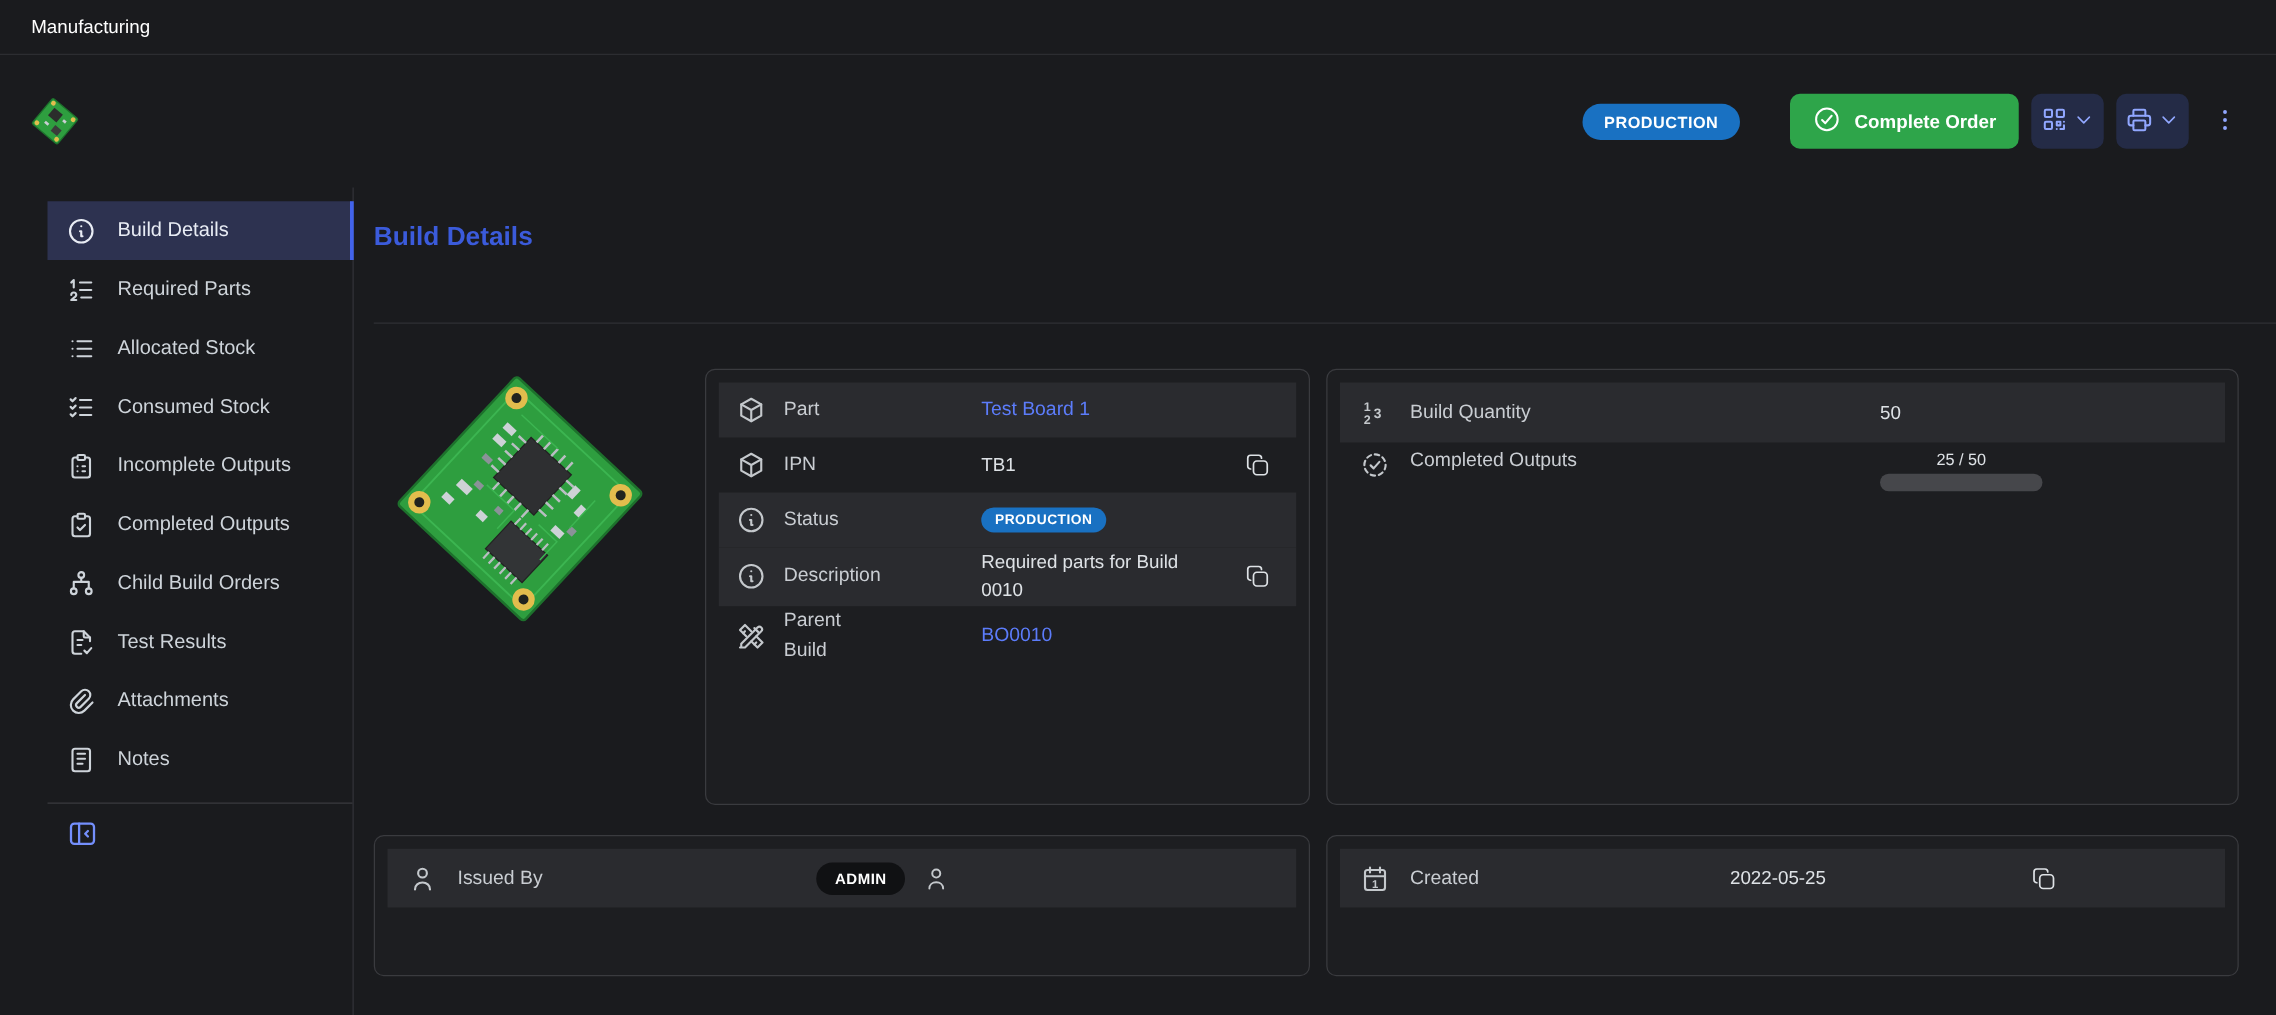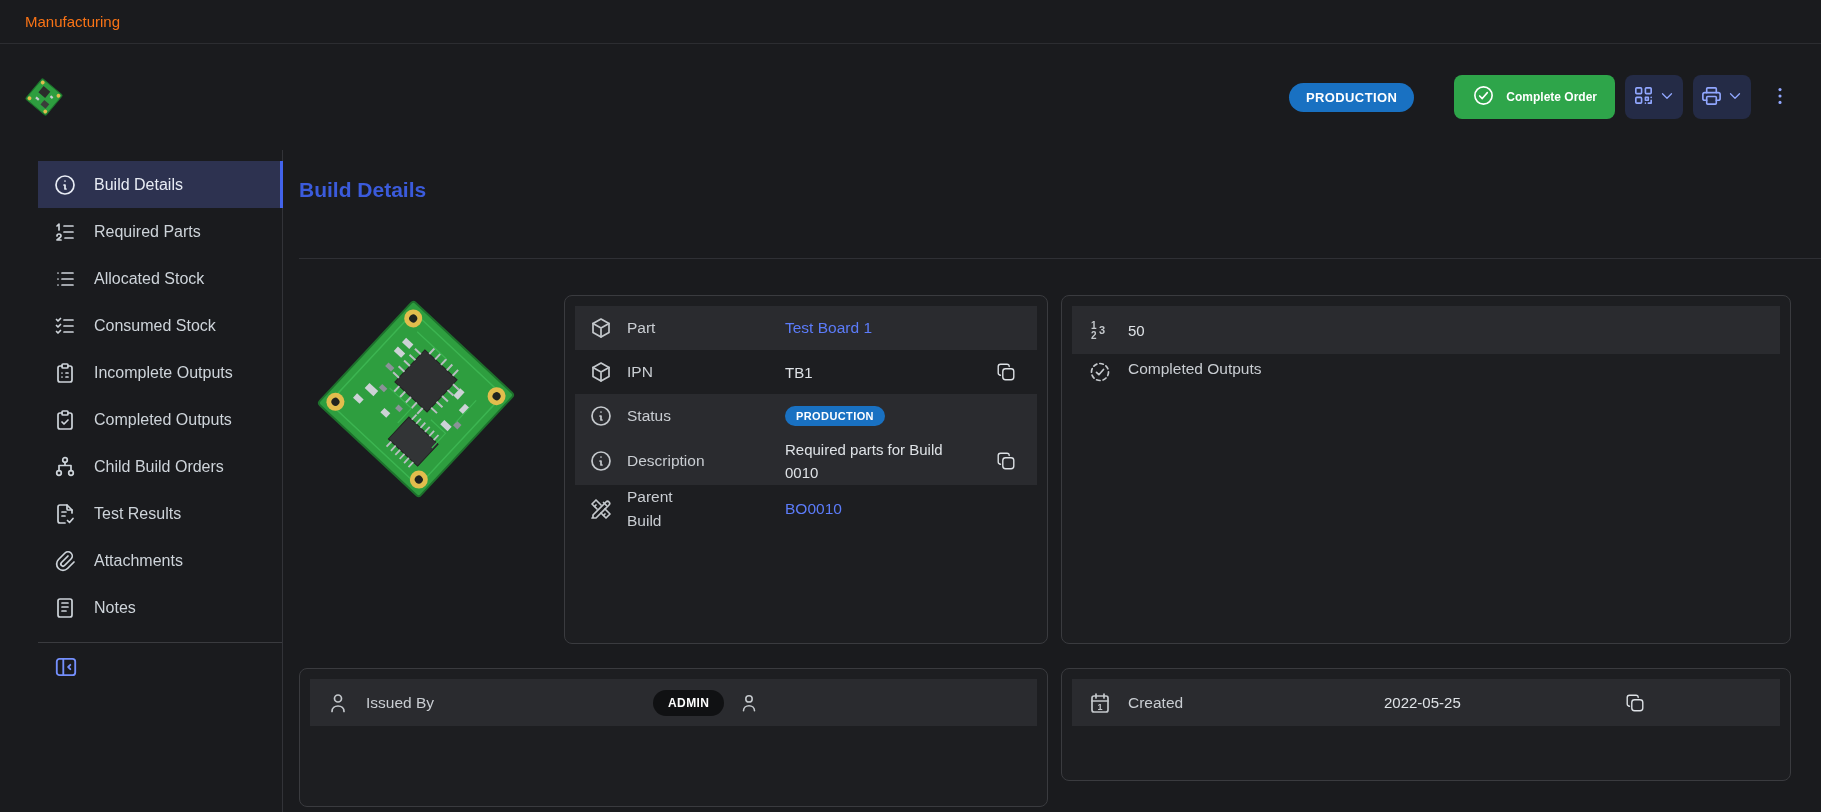--- a/index.html
+++ b/index.html
@@ -4,31 +4,31 @@
 <style>
   * { box-sizing: border-box; }
   html,body { margin:0; padding:0; background:#141517; }
   .app {
     width:1821px; height:812px; position:relative; overflow:hidden;
     background:#1a1b1e; color:#ced4da;
     font-family:"Liberation Sans", sans-serif;
   }
   
   .breadcrumb-bar { height:44px; border-bottom:1px solid #2c2d31; display:flex; align-items:center; padding:0 25px; }
-  .breadcrumb-link { color:#f97316; font-size:15px; text-decoration:none; cursor:pointer;text-align:right; }
+  .breadcrumb-link { color:#ffffff; font-size:15px; text-decoration:none; cursor:pointer;text-align:right; }
   
   .header { height:106px; display:flex; align-items:center; padding:0 26px 0 22px; }
   .thumb { width:44px; height:50px; display:flex; align-items:center; justify-content:center; }
   .header-titles { margin-left:28px; }
   .page-title { color:#3b5bdb; font-size:24px; font-weight:bold; line-height:1; }
   .page-subtitle { color:#ced4da; font-size:16px; margin-top:14px; }
   .header-actions { margin-left:auto; display:flex; align-items:center; }
   .status-pill { background:#1971c2; color:#fff; font-weight:bold; font-size:13px; letter-spacing:.4px;
     padding:7px 17px; border-radius:15px; margin-right:40px; }
-  .btn-complete { background:#2ea54a; color:#fff; font-weight:bold; font-size:12px; border:none; cursor:pointer;
+  .btn-complete { background:#2ea54a; color:#fff; font-weight:bold; font-size:15px; border:none; cursor:pointer;
     display:flex; align-items:center; gap:11px; padding:0 18px; height:44px; border-radius:8px; }
   .btn-complete svg { width:23px; height:23px; }
   .icon-btn { background:#242b46; border:none; cursor:pointer; color:#91a7ff; border-radius:8px;
     height:44px; padding:0 7px; display:flex; align-items:center; gap:3px; margin-left:10px; }
   .icon-btn svg { width:23px; height:23px; }
   .icon-btn .chev svg { width:18px; height:18px; }
   .kebab-btn { background:none; border:none; color:#91a7ff; cursor:pointer; margin-left:14px; padding:4px; }
   .kebab-btn svg { width:22px; height:22px; }
   
   .body-row { display:flex; height:662px;margin-left:16px; }
@@ -45,21 +45,21 @@
   
   .main { flex:1; padding:28px 0 0 16px; }
   .main-heading { color:#3b5bdb; font-size:21px; font-weight:bold; }
   .main-divider { border-top:1px solid #2f3035; margin-top:56px; }
   .grid { display:grid; grid-template-columns:749px 730px; gap:24px 13px; margin-top:36px; }
   .cellA { display:flex; }
   .pcb-wrap { width:265px; flex:none; padding:4px 0 0 12px; }
   .panel { border:1px solid #3a3b3f; border-radius:8px; padding:10px; background:#1d1e21; }
   .panel-mid { flex:1; height:349px; }
   .panel-stats { height:349px; }
-  .panel-issued { height:139px; }
+  .panel-issued { height:113px; }
   .panel-created { height:113px; }
   
   .trow { display:grid; align-items:center; }
   .trow.striped { background:#2a2b2f; }
   .panel-mid .trow { grid-template-columns:52px 158px 1fr 42px; min-height:44px; }
   .panel-stats .trow { grid-template-columns:56px 376px 1fr; min-height:48px; }
   .panel-issued .trow { grid-template-columns:56px 287px 1fr; min-height:47px; }
   .panel-created .trow { grid-template-columns:56px 256px 240px 1fr; min-height:47px; }
   .ticon { display:flex; justify-content:center; color:#c4c8cc; }
   .ticon svg { width:24px; height:24px; }
@@ -388,30 +388,37 @@
         </div>
         <div class="panel panel-stats" id="stats-table">
             <div class="trow striped">
               <span class="ticon">
                 <svg viewBox="0 0 24 24" fill="none" stroke="currentColor" stroke-width="1.7" stroke-linecap="round" stroke-linejoin="round">
                   <text x="3" y="11" font-size="10" font-weight="bold" fill="currentColor" stroke="none" font-family="Liberation Sans,sans-serif">1</text>
                   <text x="3" y="21" font-size="10" font-weight="bold" fill="currentColor" stroke="none" font-family="Liberation Sans,sans-serif">2</text>
                   <text x="11" y="16" font-size="11" font-weight="bold" fill="currentColor" stroke="none" font-family="Liberation Sans,sans-serif">3</text>
                 </svg>
               </span>
+              <span class="tlabel"><span class="lbl">Build Quantity</span></span>
               <span class="tvalue">50</span>
             </div>
             <div class="trow stats-progress-row">
               <span class="ticon">
                 <svg viewBox="0 0 24 24" fill="none" stroke="currentColor" stroke-width="1.7" stroke-linecap="round" stroke-linejoin="round">
                   <circle cx="12" cy="12" r="8.5" stroke-dasharray="3.6 3"></circle>
                   <path d="M8.5 12.3l2.4 2.4 4.6-5.2"></path>
                 </svg>
               </span>
               <span class="tlabel"><span class="lbl">Completed Outputs</span></span>
+              <span class="tvalue">
+                <span class="progress-wrap">
+                  <span class="progress-text">25 / 50</span>
+                  <span class="progress-track"><span class="progress-fill" style="width:50%"></span></span>
+                </span>
+              </span>
             </div>
           </div>
         <div class="panel panel-issued" id="issued-table">
             <div class="trow striped">
               <span class="ticon">
                 <svg viewBox="0 0 24 24" fill="none" stroke="currentColor" stroke-width="1.7" stroke-linecap="round" stroke-linejoin="round">
                   <circle cx="12" cy="7.5" r="3.5"></circle>
                   <path d="M6 20.5c0-3.4 2.7-5.5 6-5.5s6 2.1 6 5.5"></path>
                 </svg>
               </span>

